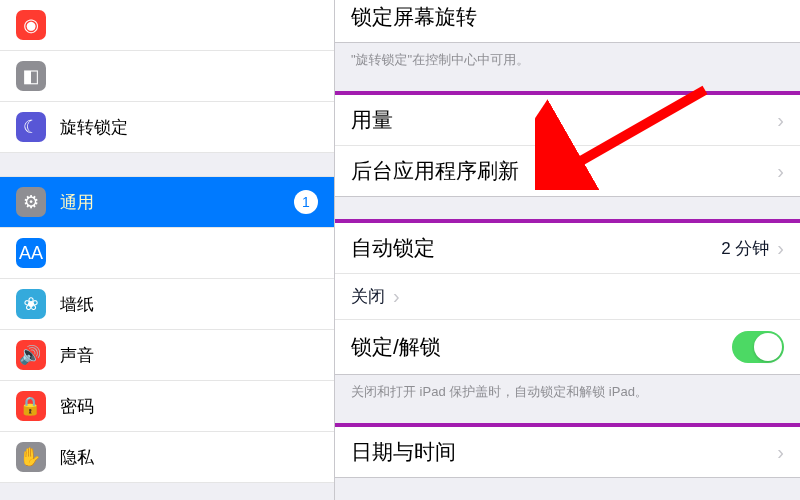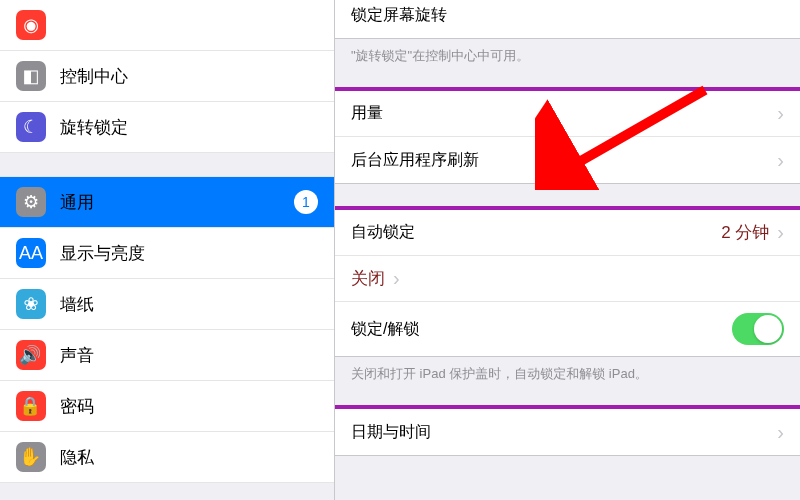--- a/index.html
+++ b/index.html
@@ -43,21 +43,21 @@
       align-items: center;
       justify-content: center;
       margin-right: 14px;
       flex-shrink: 0;
     }
     .sb-label {
       font-size: 17px;
       flex: 1;
       color: #000;
     }
-    .sb-item.selected .sb-label { color: #000000; }
+    .sb-item.selected .sb-label { color: #fef9c3; }
     .sb-badge {
       background: #ff3b30;
       color: #fff;
       border-radius: 12px;
       min-width: 24px;
       height: 24px;
       display: flex;
       align-items: center;
       justify-content: center;
       font-size: 14px;
@@ -77,27 +77,27 @@
     .group:first-child { margin-top: -8px; border-top: none; }
     .row {
       display: flex;
       align-items: center;
       padding: 11px 16px;
       border-bottom: 1px solid #e5e5e5;
       min-height: 46px;
     }
     .row:last-child { border-bottom: none; }
     .row-label {
-      font-size: 16px;
+      font-size: 21px;
       flex: 1;
       color: #000;
     }
     .row-value {
       font-size: 17px;
-      color: #7f1d1d;
+      color: #0f172a;
       margin-right: 8px;
     }
     .chevron {
       color: #c7c7cc;
       font-size: 20px;
     }
     .footer-note {
       font-size: 13px;
       color: #8e8e93;
       padding: 8px 16px 0;
@@ -146,21 +146,20 @@
 <div class="sidebar">
   <div class="sb-item">
     <div class="sb-icon i-notif">
         <span class="glyph">◉</span>
       </div>
   </div>
   <div class="sb-item">
     <div class="sb-icon i-cc">
         <span class="glyph">◧</span>
       </div>
-    <span class="sb-label">控制中心</span>
   </div>
   <div class="sb-item">
     <div class="sb-icon i-dnd">
         <span class="glyph">☾</span>
       </div>
     <span class="sb-label">旋转锁定</span>
   </div>
 
   <div class="sb-spacer"></div>
 
@@ -168,21 +167,20 @@
     <div class="sb-icon i-gen">
         <span class="glyph">⚙</span>
       </div>
     <span class="sb-label">通用</span>
     <span class="sb-badge">1</span>
   </div>
   <div class="sb-item">
     <div class="sb-icon i-disp">
         <span class="glyph">AA</span>
       </div>
-    <span class="sb-label">显示与亮度</span>
   </div>
   <div class="sb-item">
     <div class="sb-icon i-wall">
         <span class="glyph">❀</span>
       </div>
     <span class="sb-label">墙纸</span>
   </div>
   <div class="sb-item">
     <div class="sb-icon i-sound">
         <span class="glyph">🔊</span>

